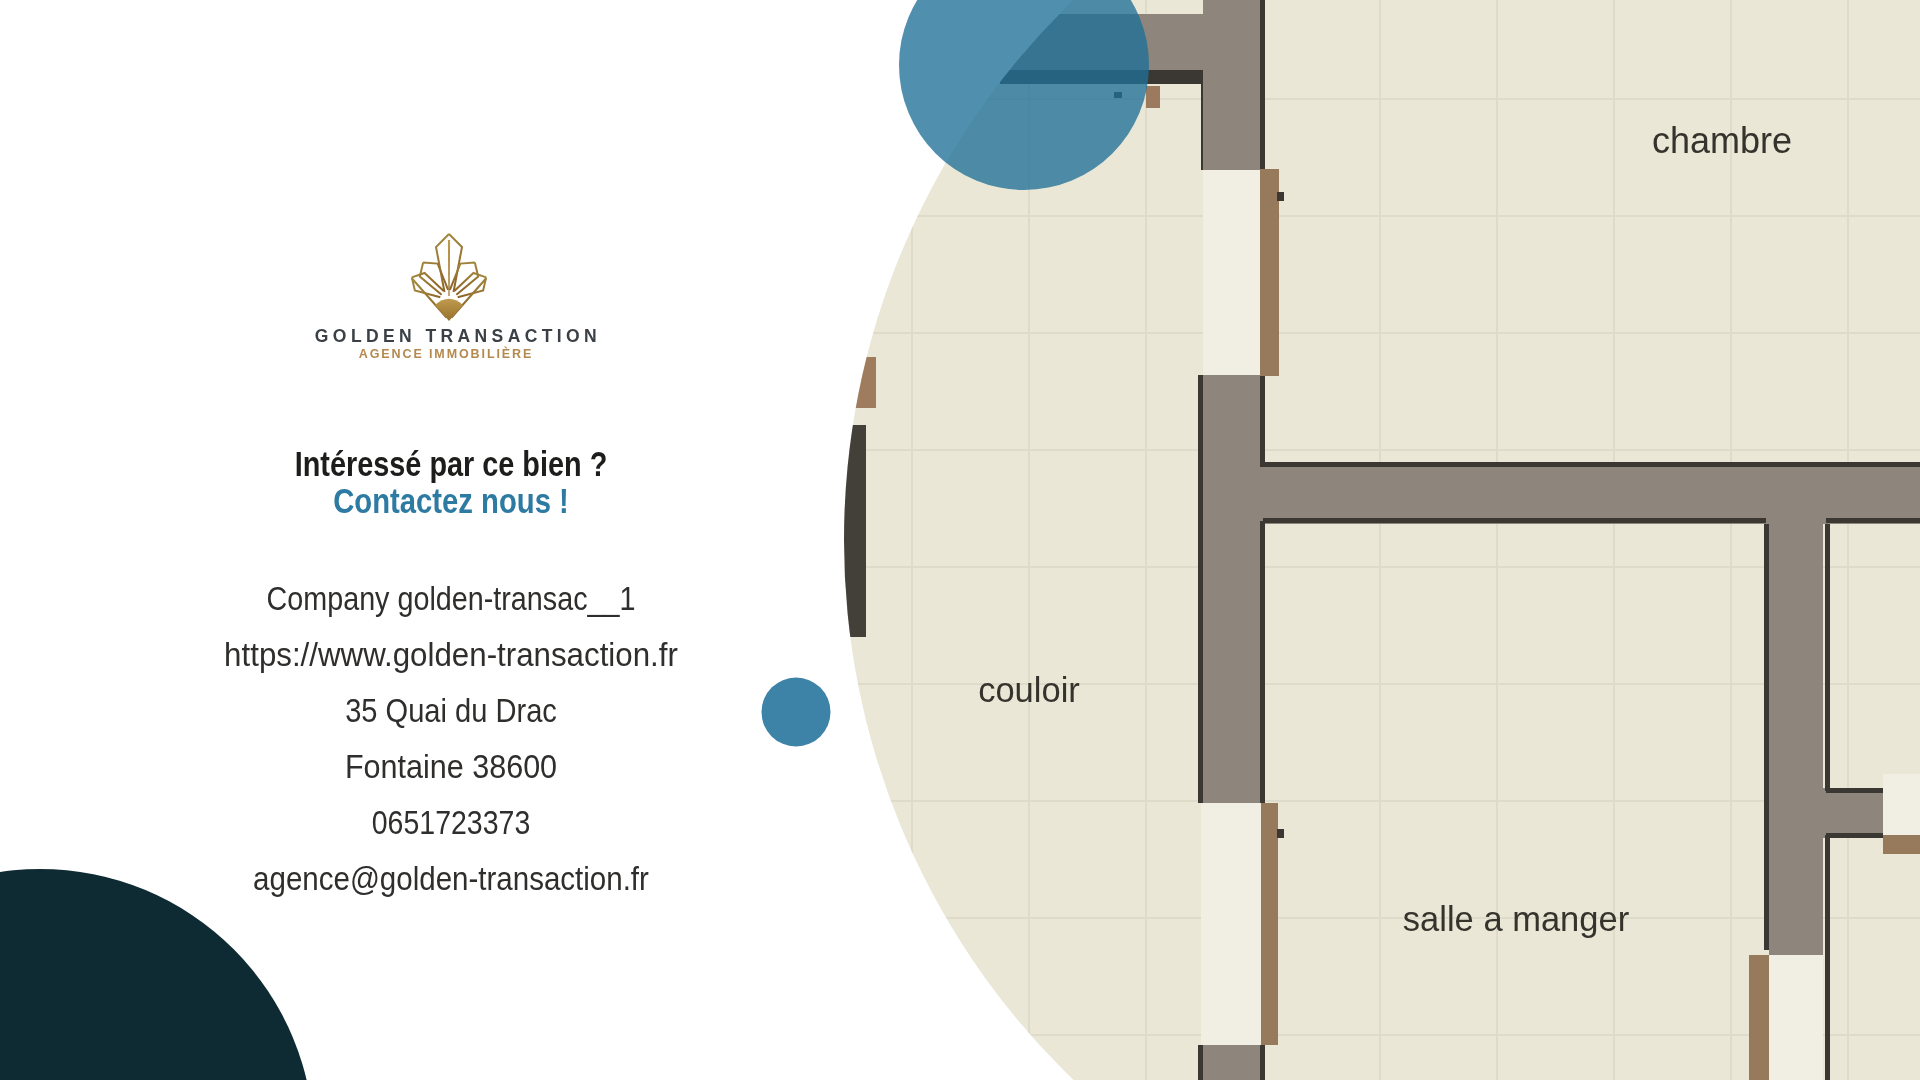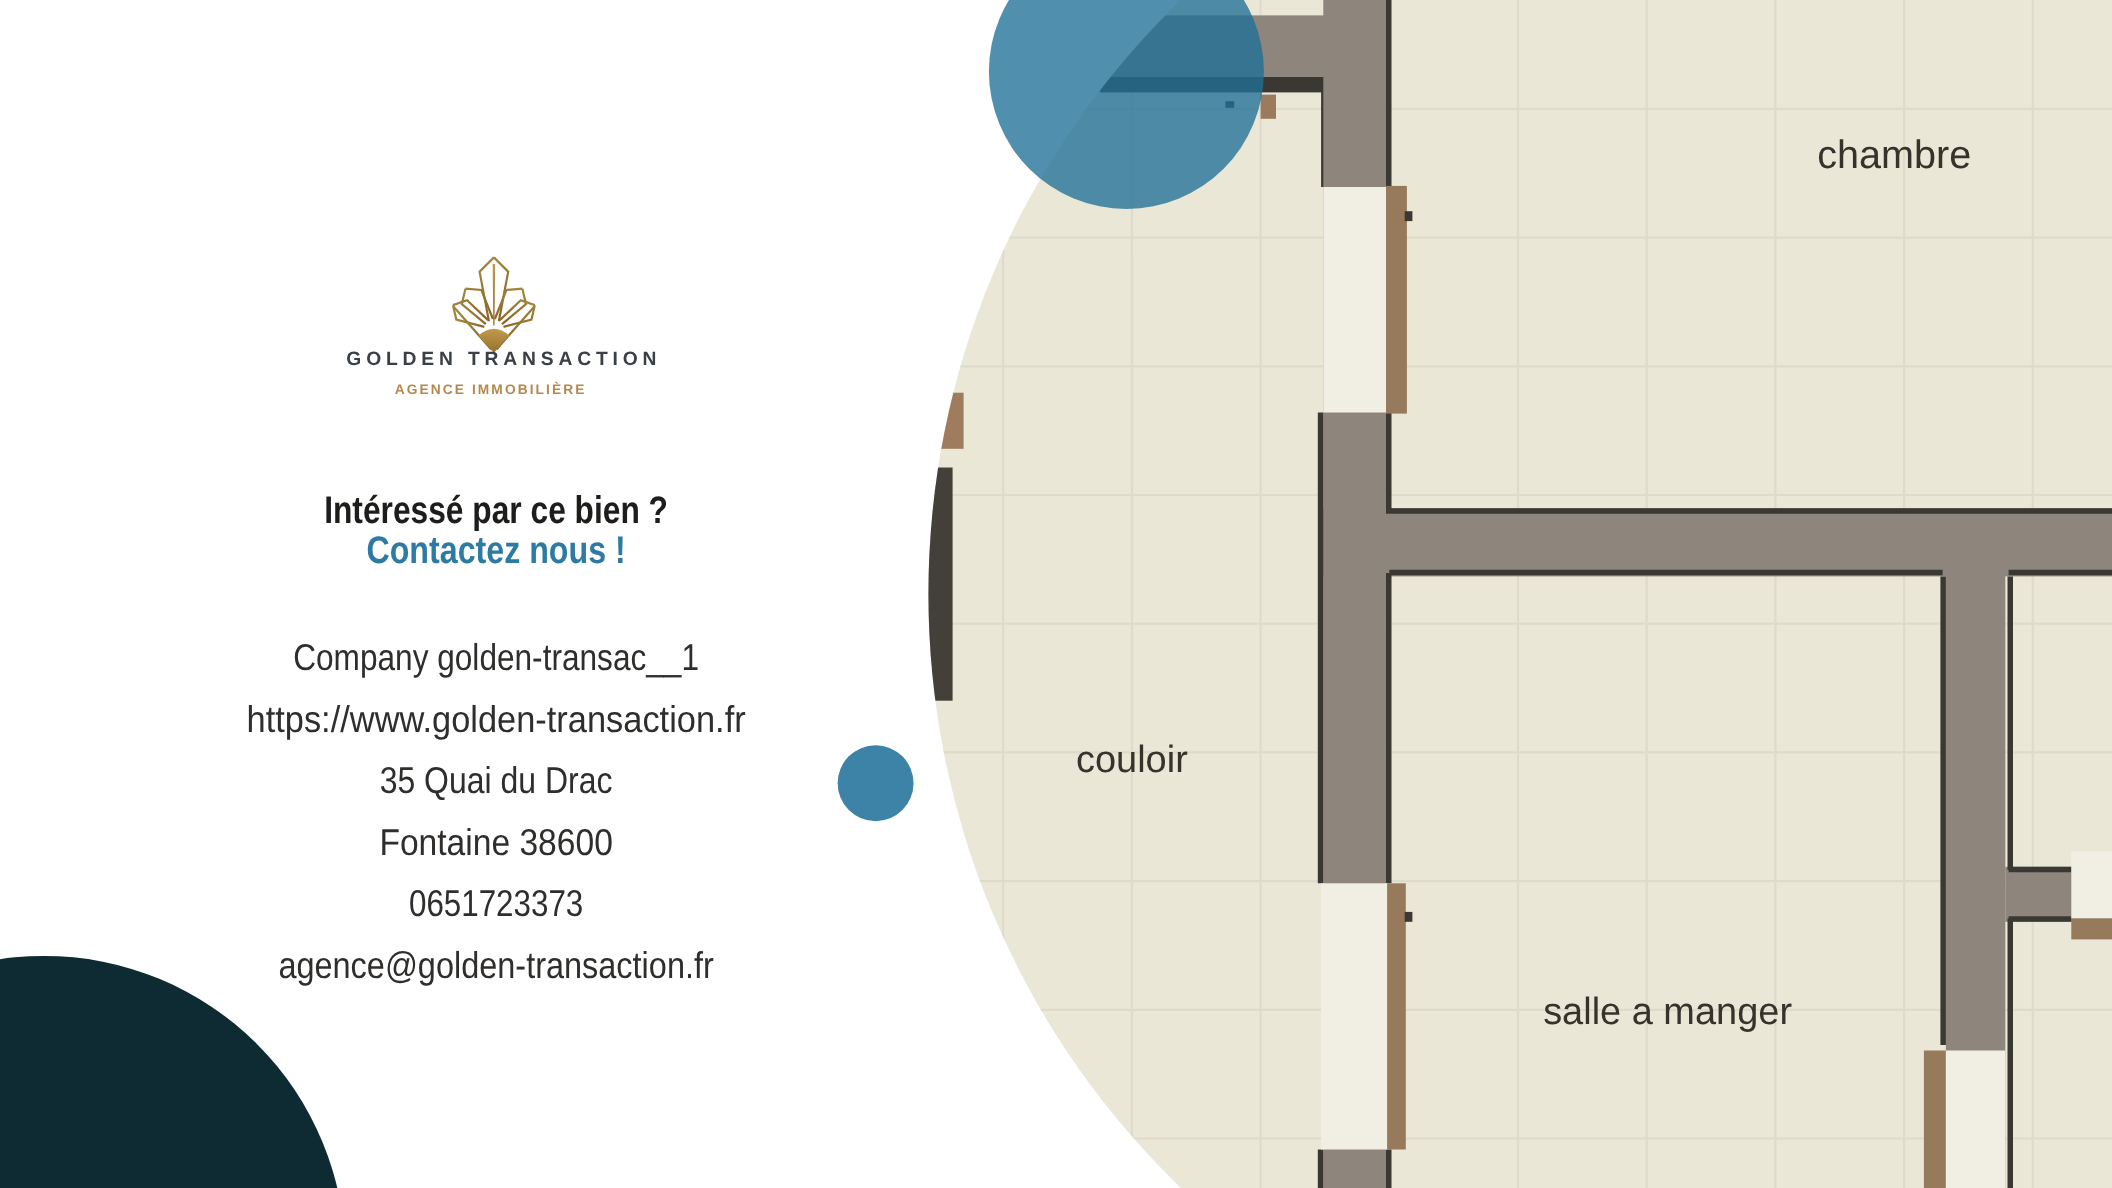--- a/index.html
+++ b/index.html
@@ -98,21 +98,21 @@
         <path d="M44,27.5 L34,36.5 L40.5,62 M44,27.5 L54,36.5 L47.5,62"></path>
       </g>
     <path d="M7,50.5 L41.5,89.5 M81,50.5 L46.5,89.5"></path>
   </g>
   <g fill="url(#gold2)" stroke="none">
     <path d="M42.9,12 L45.1,12 L44.6,68 L43.4,68 Z"></path>
     <path d="M44,93 L30,77 Q44,64.5 58,77 Z"></path>
   </g>
 </svg>
 
-<div class="cline" style="top:316px;font-size:17.5px;font-weight:bold;letter-spacing:4.4px;color:#3a4046;padding-left:7px;">GOLDEN TRANSACTION</div>
+<div class="cline" style="top:326px;font-size:17.5px;font-weight:bold;letter-spacing:4.4px;color:#3a4046;padding-left:7px;">GOLDEN TRANSACTION</div>
 
 <div class="cline" style="top:347px;font-size:12.5px;font-weight:bold;letter-spacing:1.9px;color:#b5894e;margin-left:-5px;">AGENCE IMMOBILIÈRE</div>
 
 <div class="cline" style="top:444px;font-size:35px;font-weight:bold;color:#1d1d1b;transform:scaleX(0.824);">Intéressé par ce bien ?</div>
 
 <div class="cline" style="top:481px;font-size:35px;font-weight:bold;color:#2d7aa3;transform:scaleX(0.836);">Contactez nous !</div>
 
 <div class="cline" style="top:579px;font-size:34px;color:#2f2e2c;transform:scaleX(0.845);">Company golden-transac__1</div>
 <div class="cline" style="top:635px;font-size:34px;color:#2f2e2c;transform:scaleX(0.92);">https://www.golden-transaction.fr</div>
 <div class="cline" style="top:691px;font-size:34px;color:#2f2e2c;transform:scaleX(0.855);">35 Quai du Drac</div>

